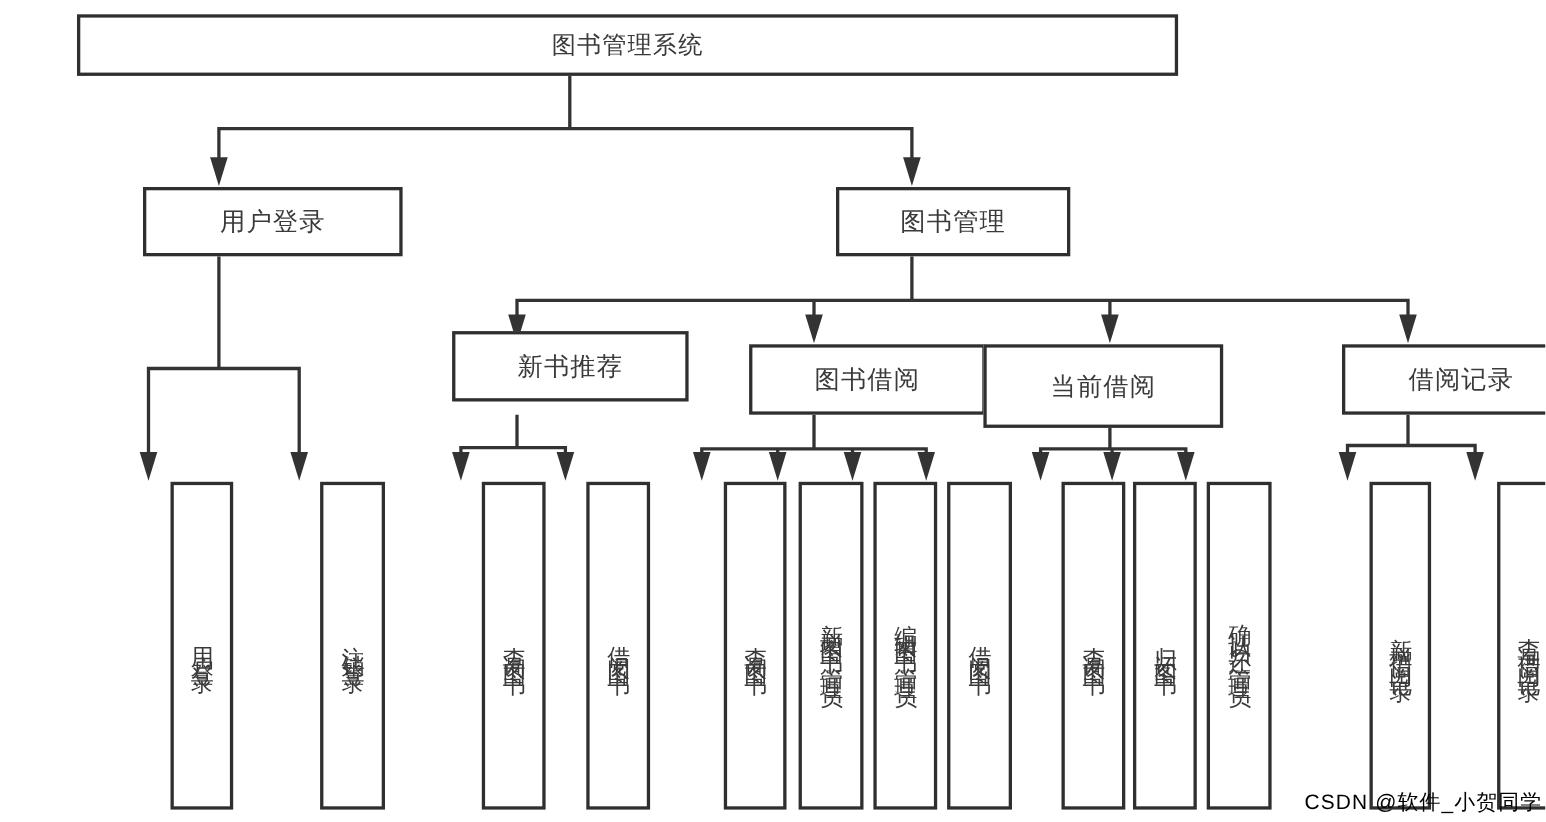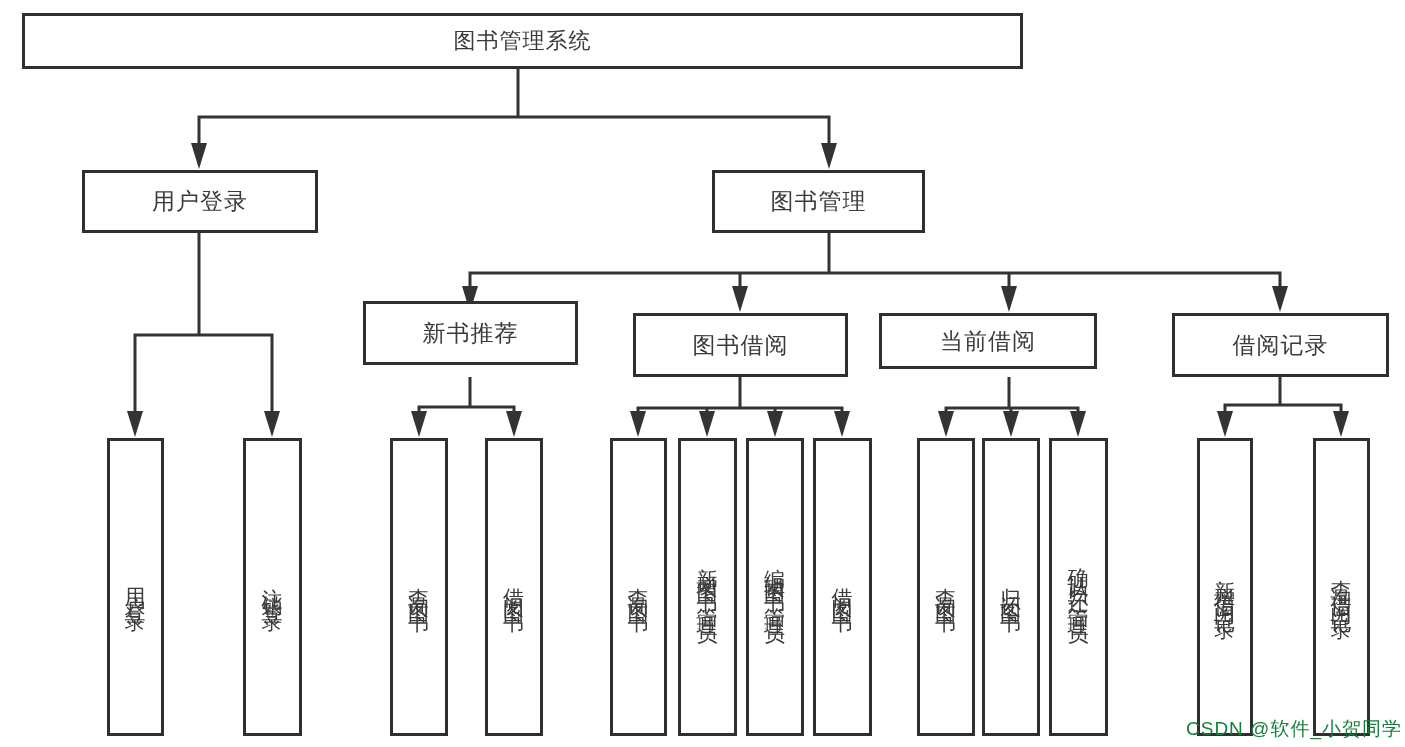--- a/index.html
+++ b/index.html
@@ -14,29 +14,30 @@
     position:absolute;left:0;top:0;width:1405px;height:747px;
     pointer-events:none;
   }
   .node{
     position:absolute;
     box-sizing:border-box;
     border:3px solid #2f2f2f;
     background:#ffffff;
     display:flex;align-items:center;justify-content:center;
     color:#3a3a3a;
+    margin-left:48px;
   }
   .hlabel{font-size:23px;letter-spacing:1px;white-space:nowrap;}
   .root{left:22px;top:13px;width:1001px;height:56px;}
   .root .hlabel{font-size:22px;}
   .n-user-login{left:82px;top:170px;width:236px;height:63px;}
   .n-book-mgmt{left:712px;top:170px;width:213px;height:63px;}
   .n-new-book{left:363px;top:301px;width:215px;height:64px;}
   .n-book-borrow{left:633px;top:313px;width:215px;height:64px;text-align:center;}
-  .n-current{left:879px;top:313px;width:218px;height:56px;}
+  .n-current{left:846px;top:313px;width:218px;height:76px;}
   .n-records{left:1172px;top:313px;width:217px;height:64px;}
   .leaf{top:438px;height:298px;}
   .vlabel{
     writing-mode:vertical-rl;
     text-orientation:mixed;
     font-size:21px;
     letter-spacing:8px;
     line-height:1;
     color:#3a3a3a;
     white-space:nowrap;
@@ -51,21 +52,21 @@
   .l8{left:813px;width:59px;}
   .l9{left:917px;width:58px;}
   .l10{left:982px;width:58px;}
   .l11{left:1049px;width:59px;}
   .l12{left:1197px;width:56px;}
   .l13{left:1313px;width:57px;}
   .watermark{
     position:absolute;
     left:1186px;top:716px;
     font-size:19px;
-    color:#15803d;
+    color:#000000;
     letter-spacing:1px;
     z-index:5;
     white-space:nowrap;
   }
 </style>
 </head>
 <body>
 
 <div class="canvas">
 

